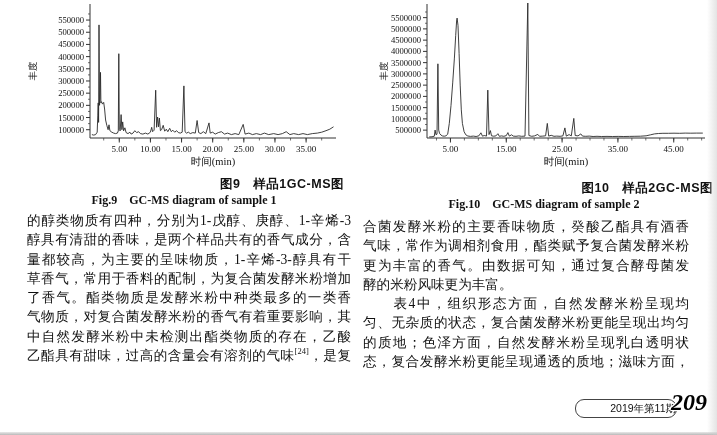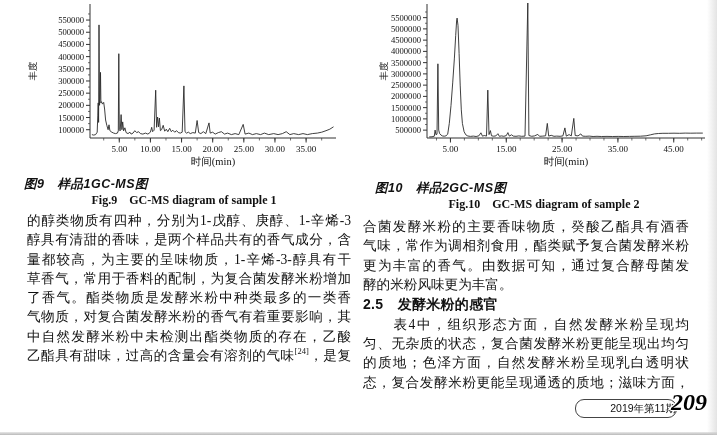--- a/index.html
+++ b/index.html
@@ -15,24 +15,23 @@
   }
   .page-edge-right{
     position:absolute;top:0;bottom:0;right:0;width:10px;
     background:linear-gradient(to right,rgba(255,255,255,0),rgba(205,205,205,.55));
   }
   .figure{position:absolute;top:2px;}
   #figure-1{left:24px;width:320px;}
   #figure-2{left:375px;width:338px;}
   .chart-svg{display:block;}
   .caption-cn{
-    text-align:left;font-family:"Liberation Sans","DejaVu Sans",sans-serif;
+    text-align:right;font-family:"Liberation Sans","DejaVu Sans",sans-serif;
     font-weight:bold;font-size:12.5px;line-height:16px;margin-top:6px;
     letter-spacing:.5px;
-    font-style:italic;
   }
   .caption-en{
     text-align:center;font-weight:bold;font-size:12px;line-height:17px;
   }
   #figure-2 .caption-cn{margin-top:10px;}
   .column{position:absolute;font-size:13.6px;}
   #column-left{left:27px;top:211px;width:324px;}
   #column-right{left:363px;top:217px;width:326px;}
   .tl{
     height:19.3px;line-height:19.3px;white-space:nowrap;
@@ -231,21 +230,20 @@
     <div class="tl">乙酯具有甜味，过高的含量会有溶剂的气味<sup>[24]</sup>，是复</div>
   </div>
 
 <div class="column" id="column-right">
   <div>
       <div class="tl">合菌发酵米粉的主要香味物质，癸酸乙酯具有酒香</div>
       <div class="tl">气味，常作为调相剂食用，酯类赋予复合菌发酵米粉</div>
       <div class="tl">更为丰富的香气。由数据可知，通过复合酵母菌发</div>
       <div class="tl short">酵的米粉风味更为丰富。</div>
     </div>
-  <div class="section-heading">2.5　发酵米粉的感官</div>
   <div>
       <div class="tl">　　表4中，组织形态方面，自然发酵米粉呈现均</div>
       <div class="tl">匀、无杂质的状态，复合菌发酵米粉更能呈现出均匀</div>
       <div class="tl">的质地；色泽方面，自然发酵米粉呈现乳白透明状</div>
       <div class="tl">态，复合发酵米粉更能呈现通透的质地；滋味方面，</div>
     </div>
 </div>
 
 <div class="footer">
   <div class="issue-pill">2019年第11期</div>

